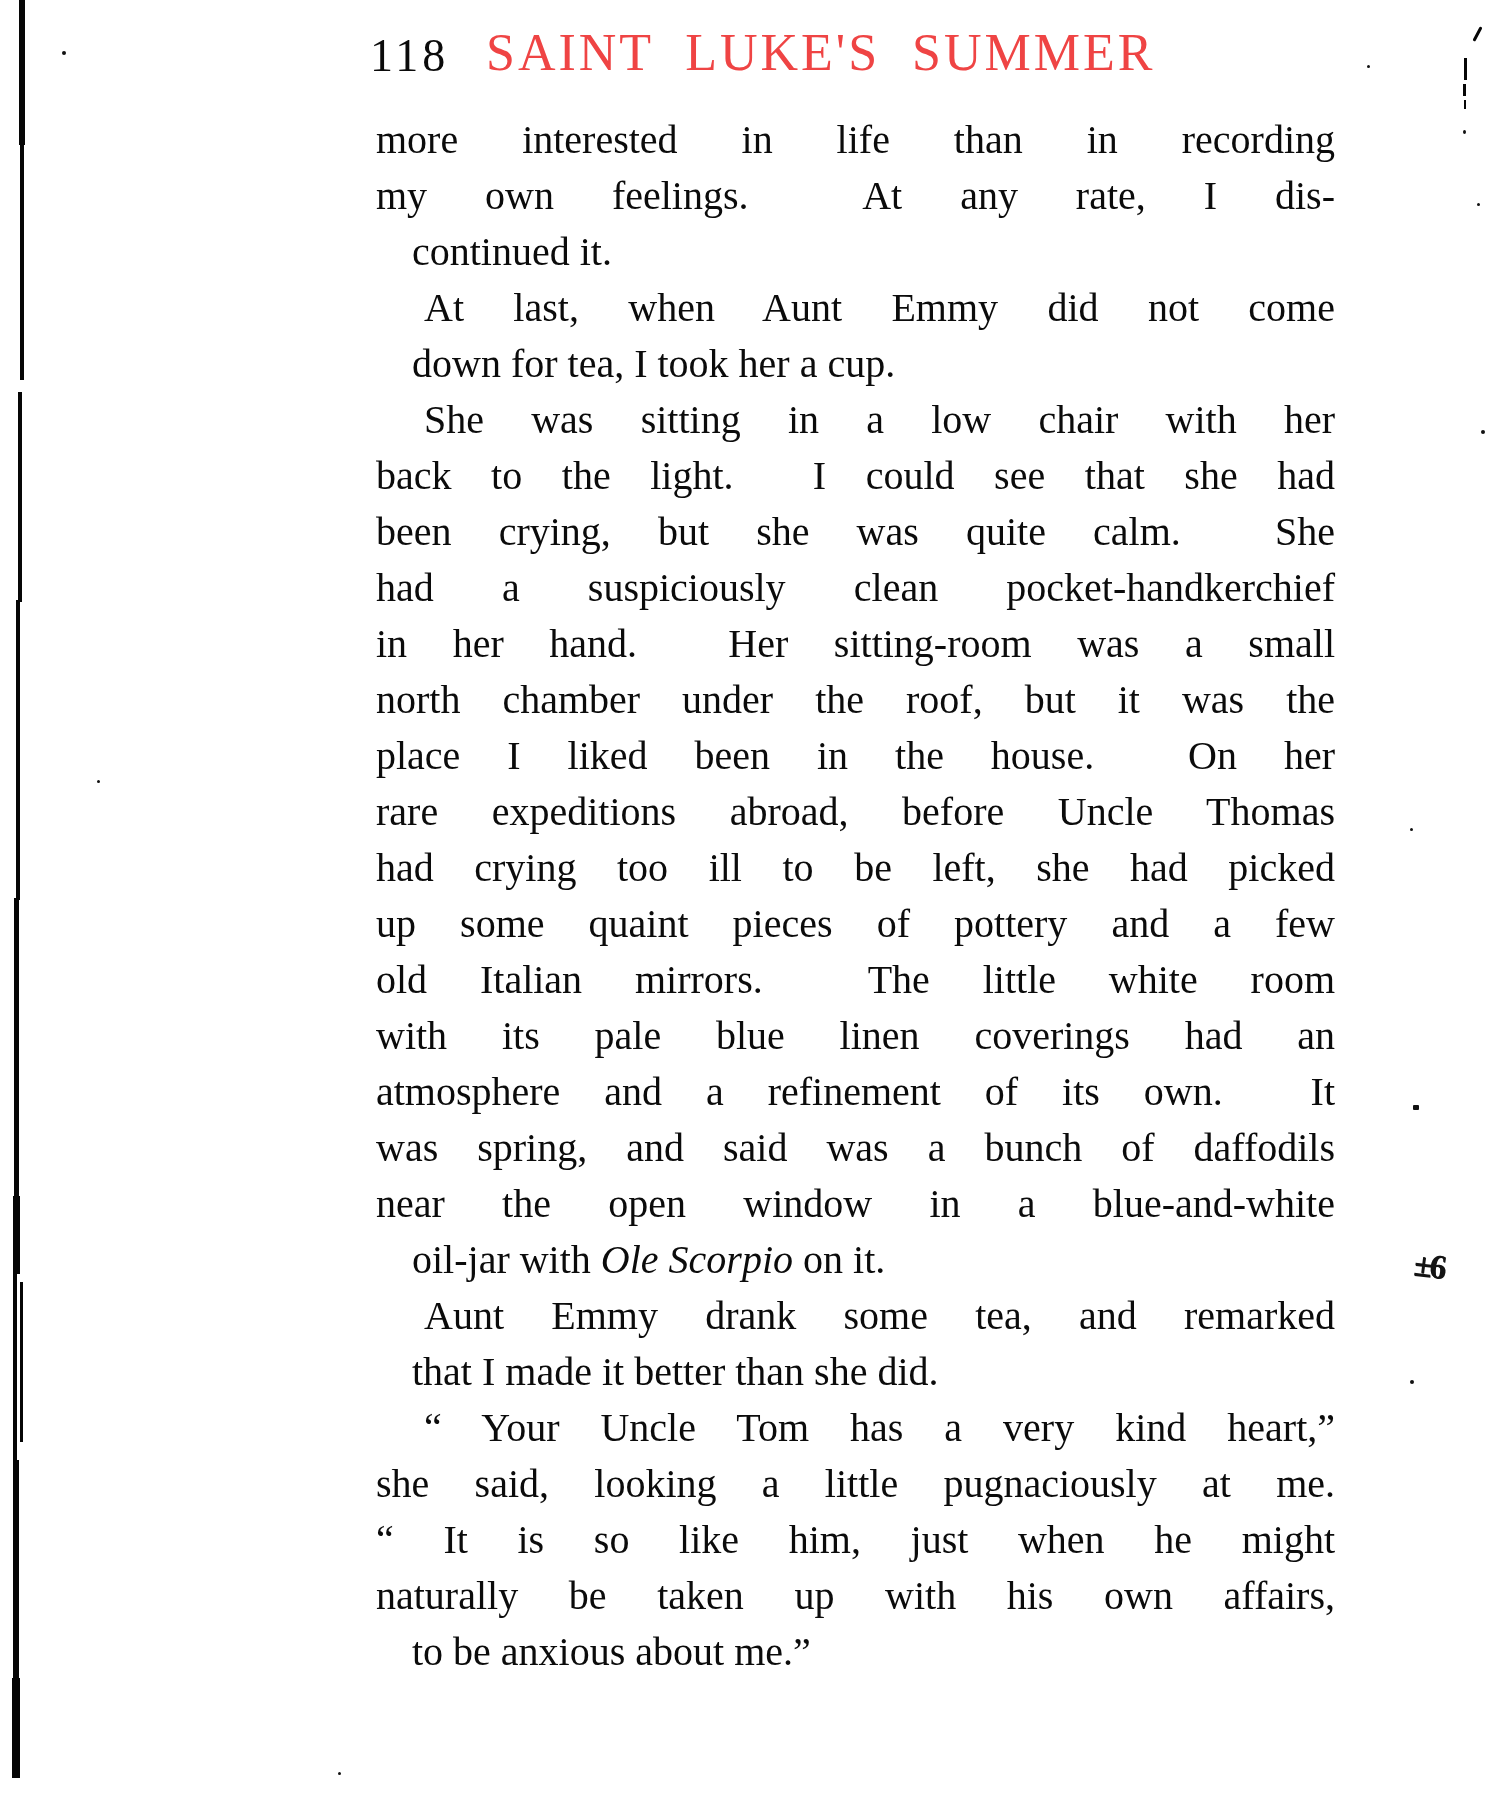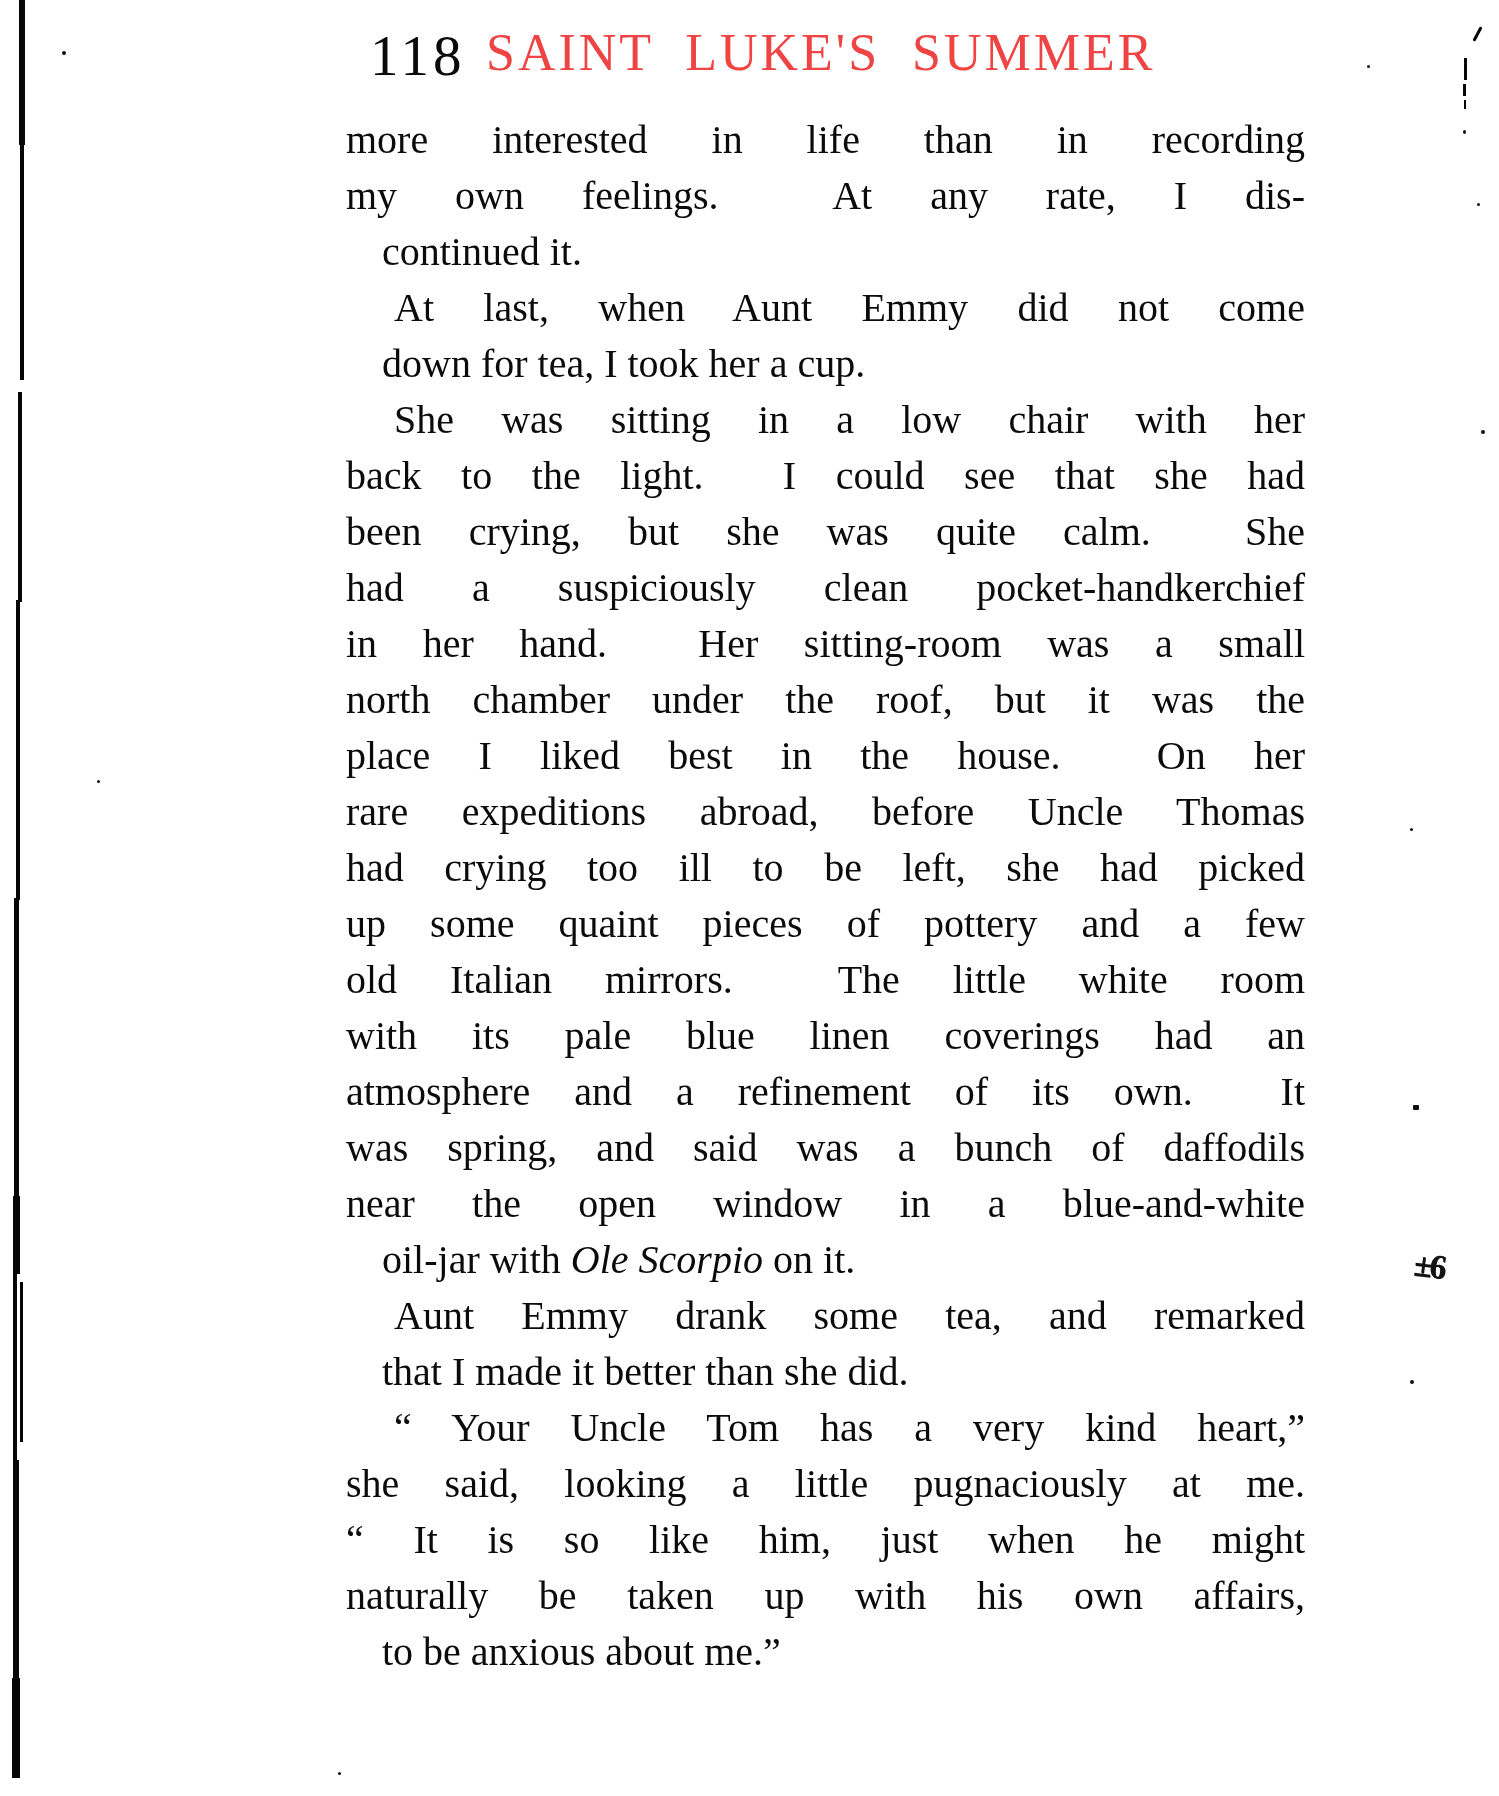--- a/index.html
+++ b/index.html
@@ -16,36 +16,36 @@
     color: #0b0b0b;
   }
   
   .header {
     position: absolute;
     left: 366px; top: 24px;
     width: 959px; height: 64px;
   }
   .pagenum {
     position: absolute; left: 4px; top: 8px;
-    font-size: 57px; line-height: 48px;
+    font-size: 46px; line-height: 48px;
     letter-spacing: 4px;
     color: #0a0a0a;
   }
   .title {
     position: absolute; left: 120px; top: 2px;
     font-size: 52px; line-height: 54px;
     letter-spacing: 3px;
     word-spacing: 16px;
     color: #ef4444;
     white-space: pre;
   }
   
   .textblock {
     position: absolute;
-    left: 346px; top: 112px;
+    left: 376px; top: 112px;
     width: 959px;
   }
   .line {
     height: 56px;
     line-height: 56px;
     font-size: 40px;
     text-align: justify;
     text-align-last: justify;
     white-space: pre-wrap;
     color: #0b0b0b;
@@ -132,21 +132,21 @@
       <div class="line"><span>my own feelings.  At any rate, I dis-</span></div>
       <div class="line end"><span>continued it.</span></div>
       <div class="line indent"><span>At last, when Aunt Emmy did not come</span></div>
       <div class="line end"><span>down for tea, I took her a cup.</span></div>
       <div class="line indent"><span>She was sitting in a low chair with her</span></div>
       <div class="line"><span>back to the light.  I could see that she had</span></div>
       <div class="line"><span>been crying, but she was quite calm.  She</span></div>
       <div class="line"><span>had a suspiciously clean pocket-handkerchief</span></div>
       <div class="line"><span>in her hand.  Her sitting-room was a small</span></div>
       <div class="line"><span>north chamber under the roof, but it was the</span></div>
-      <div class="line"><span>place I liked best in the house.  On her</span></div>
+      <div class="line"><span>place I liked been in the house.  On her</span></div>
       <div class="line"><span>rare expeditions abroad, before Uncle Thomas</span></div>
       <div class="line"><span>had crying too ill to be left, she had picked</span></div>
       <div class="line"><span>up some quaint pieces of pottery and a few</span></div>
       <div class="line"><span>old Italian mirrors.  The little white room</span></div>
       <div class="line"><span>with its pale blue linen coverings had an</span></div>
       <div class="line"><span>atmosphere and a refinement of its own.  It</span></div>
       <div class="line"><span>was spring, and said was a bunch of daffodils</span></div>
       <div class="line"><span>near the open window in a blue-and-white</span></div>
       <div class="line end"><span>oil-jar with </span><span class="it">Ole Scorpio</span><span> on it.</span></div>
       <div class="line indent"><span>Aunt Emmy drank some tea, and remarked</span></div>

